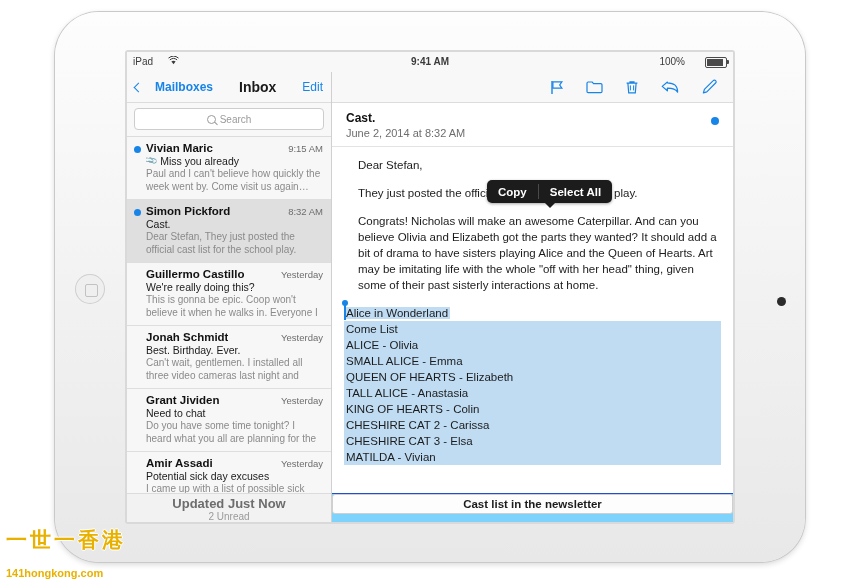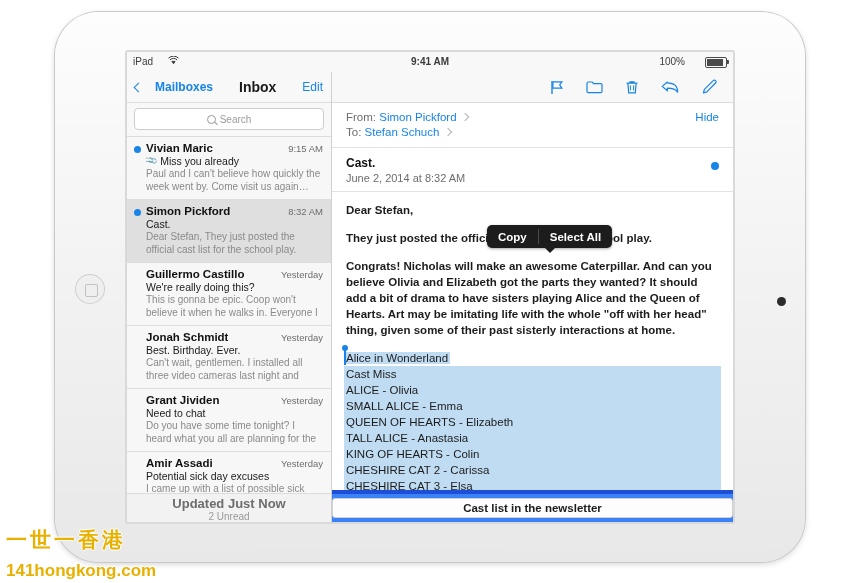--- a/index.html
+++ b/index.html
@@ -384,22 +384,21 @@
   .msg-body {
     flex: 1;
     padding: 10px 14px 0 14px;
     font-size: 11.5px;
     color: #1c1c1c;
     line-height: 16px;
     position: relative;
     overflow: hidden;
   }
   .msg-body p {
-    margin: 0 0 12px 0;
-    font-weight: bold;
+    margin: 0 0 12px 12px;
   }
   .sel-block {
     background: #bfdcf3;
     margin: 0 -2px;
     padding: 0 2px;
   }
   .sel-line { display: block; }
   .sel-caret {
     position: absolute;
     width: 2px;
@@ -449,24 +448,24 @@
     border-left: 5px solid transparent;
     border-right: 5px solid transparent;
     border-top: 5px solid #1c1c1c;
   }
 
   
   .drag-bar {
     position: absolute;
     left: 0; right: 0; bottom: 0;
     height: 28px;
-    background: #3b82f6;
-    border-top: 4px solid #1d4ed8;
-    display: flex;
-    align-items: center;
+    background: #7dd3fc;
+    border-top: 1px solid #1d4ed8;
+    display: flex;
+    align-items: flex-start;
     justify-content: center;
   }
   .drag-pill {
     width: 466px;
     height: 18px;
     border: 1px solid #cfcfcf;
     border-radius: 3px;
     background: #fdfdfd;
     display: flex;
     align-items: center;
@@ -486,24 +485,24 @@
     pointer-events: none;
   }
   .wm-cn {
     font-size: 21px;
     font-weight: bold;
     color: #e8b100;
     letter-spacing: 3px;
     text-shadow: -1px 0 #fff, 0 1px #fff, 1px 0 #fff, 0 -1px #fff;
   }
   .wm-en {
-    font-size: 17px;
+    font-size: 11px;
     font-weight: bold;
     color: #e8b100;
-    margin-top: 12px;
+    margin-top: 18px;
     text-shadow: -1px 0 #fff, 0 1px #fff, 1px 0 #fff, 0 -1px #fff;
   }
 </style>
 </head>
 <body>
 
 <div class="device">
   <div class="device-inner-bezel"></div>
   <div class="home-button">
     <div class="home-square"></div>
@@ -656,50 +655,37 @@
               <path d="M6.4 2 L1.2 6.4 L6.4 10.8 V8.2 c5.6 0 8.6 1.4 10.2 4 0.2 -6.4 -3.4 -9.2 -10.2 -9.4 z" stroke="#1784e8" stroke-width="1.2" fill="none" stroke-linejoin="round"></path>
             </svg>
           </span>
           <span class="tb-icon">
             <svg width="16" height="16" viewBox="0 0 16 16">
               <path d="M14.6 1.6 a1.6 1.6 0 0 0 -2.4 0 L3.4 10.4 L2.4 13.8 L5.8 12.8 L14.6 4 a1.6 1.6 0 0 0 0 -2.4 z" stroke="#1784e8" stroke-width="1.2" fill="none" stroke-linejoin="round"></path>
             </svg>
           </span>
         </div>
 
-        <div class="msg-header">
-          <div class="hdr-line">
-            <span>From:</span>
-            <span class="name">Simon Pickford</span>
-            <span class="chev-r"></span>
-          </div>
-          <div class="hdr-line">
-            <span>To:</span>
-            <span class="name">Stefan Schuch</span>
-            <span class="chev-r"></span>
-          </div>
-          <div class="hide-link">Hide</div>
-        </div>
 
         <div class="subject-block">
           <div class="subj">Cast.</div>
           <div class="date">June 2, 2014 at 8:32 AM</div>
           <div class="unread-dot"></div>
         </div>
 
         <div class="msg-body">
           <p>Dear Stefan,</p>
           <p>They just posted the official cast list for the school play.</p>
           <p>Congrats! Nicholas will make an awesome Caterpillar. And can you believe Olivia and Elizabeth got the parts they wanted? It should add a bit of drama to have sisters playing Alice and the Queen of Hearts. Art may be imitating life with the whole "off with her head" thing, given some of their past sisterly interactions at home.</p>
 
           <div style="position:relative;">
             <div style="margin-bottom:0;">
               <span class="sel-block">Alice in Wonderland</span>
             </div>
-            <div class="sel-block sel-line">Cast Miss</div>
+            <div class="sel-block sel-line">Come List</div>
             <div class="sel-block sel-line">ALICE - Olivia</div>
             <div class="sel-block sel-line">SMALL ALICE - Emma</div>
             <div class="sel-block sel-line">QUEEN OF HEARTS - Elizabeth</div>
             <div class="sel-block sel-line">TALL ALICE - Anastasia</div>
             <div class="sel-block sel-line">KING OF HEARTS - Colin</div>
             <div class="sel-block sel-line">CHESHIRE CAT 2 - Carissa</div>
             <div class="sel-block sel-line">CHESHIRE CAT 3 - Elsa</div>
             <div class="sel-block sel-line">MATILDA - Vivian</div>
 
             <div class="sel-caret" style="left:-2px; top:0px; height:15px;">

